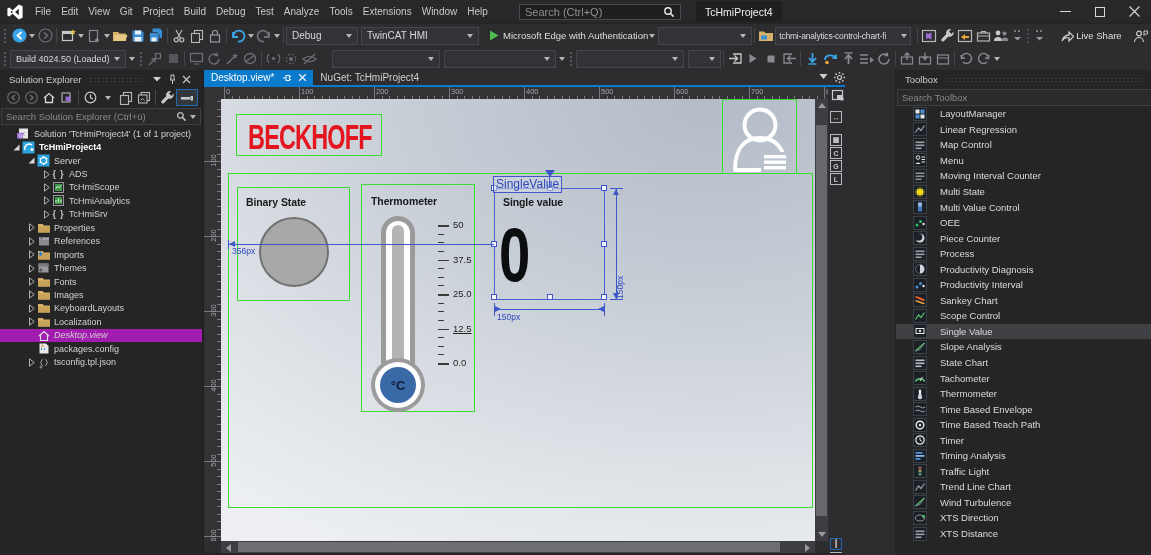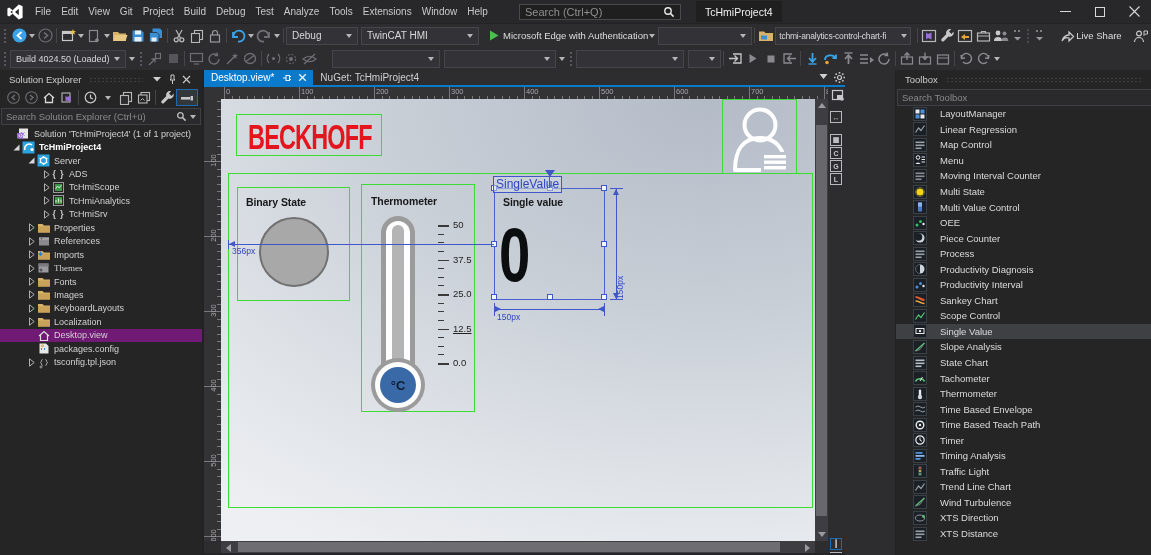--- a/index.html
+++ b/index.html
@@ -46,21 +46,21 @@
   background-image:radial-gradient(#3e3e42 0.9px, transparent 1px); background-size:4px 3px; }
 .ptitle .pbtn { width:15px; height:14px; display:flex; align-items:center; justify-content:center; color:#c8c8c8; }
 .searchbox { height:17px; margin:1px 1px 0 1px; background:#2a2a2c; border:1px solid #3f3f44; display:flex; align-items:center; padding:0 4px; }
 .searchbox .ph { flex:1; font-size:9.5px; color:#8a8a8a; white-space:nowrap; overflow:hidden; }
 
 
 #se-toolbar { height:19px; display:flex; align-items:center; padding:0 4px; }
 #se-toolbar .tbi { width:18px; height:17px; }
 #se-tree { margin-top:2px; }
 .trow { height:13.45px; display:flex; align-items:center; font-size:9px; color:#d2d2d2; white-space:nowrap; position:relative; }
-.trow.sel { background:#701a75; }
+.trow.sel { background:#a21caf;font-style:italic; }
 .trow .exp { width:9px; height:9px; flex:none; display:flex; align-items:center; justify-content:center; }
 .trow .ticon { width:15px; height:13px; flex:none; display:flex; align-items:center; justify-content:center; margin-right:2px; }
 .trow .tlabel { padding-left:1px; }
 
 
 #tbx-list { margin-top:0px; position:relative; }
 .xrow { height:15.55px; display:flex; align-items:center; font-size:9.5px; color:#dcdcdc; padding-left:17px; }
 .xrow.sel { background:#3f4044; }
 .xrow .xicon { width:14px; height:14px; flex:none; margin-right:13px; position:relative; }
 #tbx-scroll { position:absolute; right:0; top:33px; width:11px; height:452px; background:#2f2f32; }
@@ -775,21 +775,21 @@
             </span>
             <span class="ticon">
               <svg width="14" height="12" viewBox="0 0 14 12">
                 <path d="M1 2 H5.5 L7 3.5 H13 V10.5 H1 Z" fill="#d9b26a"></path>
                 <path d="M1 4.5 H13 V10.5 H1 Z" fill="#c8a258"></path>
                 <path d="M3.5 2.5 V6 M1.8 4.3 L3.5 6.2 L5.2 4.3" stroke="#2a7fd4" stroke-width="1.3" fill="none"></path>
               </svg>
             </span>
             <span class="tlabel">Imports</span>
           </div>
-          <div class="trow" style="padding-left: 27px; font-family: Liberation Serif, serif;">
+          <div class="trow" style="padding-left: 27px;">
             <span class="exp">
               <svg width="9" height="9" viewBox="0 0 9 9">
                 <path d="M2.5 0.8 L7.2 4.5 L2.5 8.2 Z" fill="none" stroke="#b0b0b0" stroke-width="1"></path>
               </svg>
             </span>
             <span class="ticon">
               <svg width="13" height="12" viewBox="0 0 13 12">
                 <rect x="1.5" y="1.5" width="10" height="9" fill="#9a9a9e"></rect>
                 <rect x="1.5" y="1.5" width="10" height="3" fill="#7a7a7e"></rect>
                 <circle cx="4" cy="8" r="1.5" fill="#55555a"></circle>

